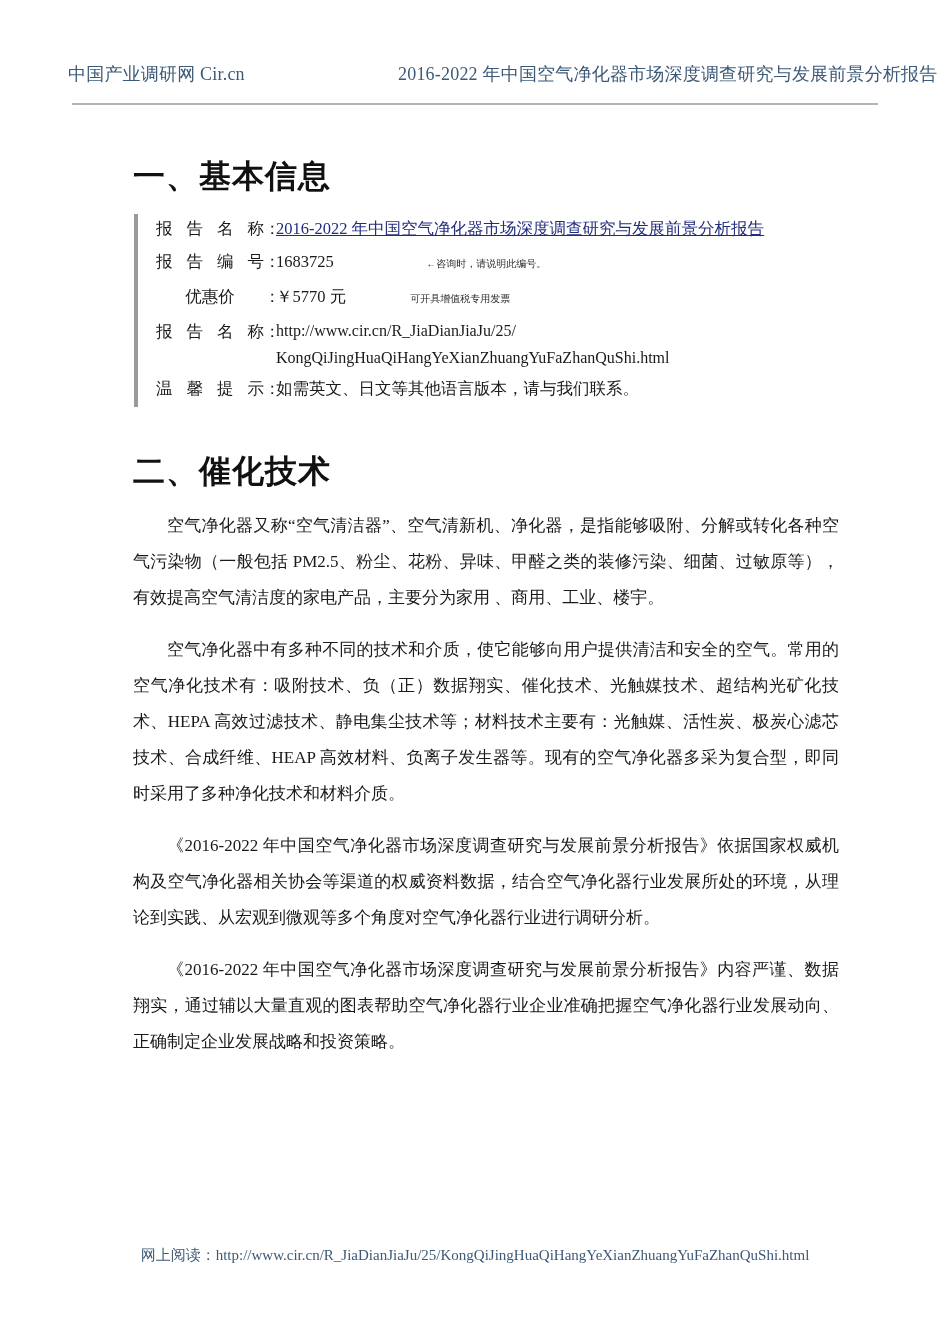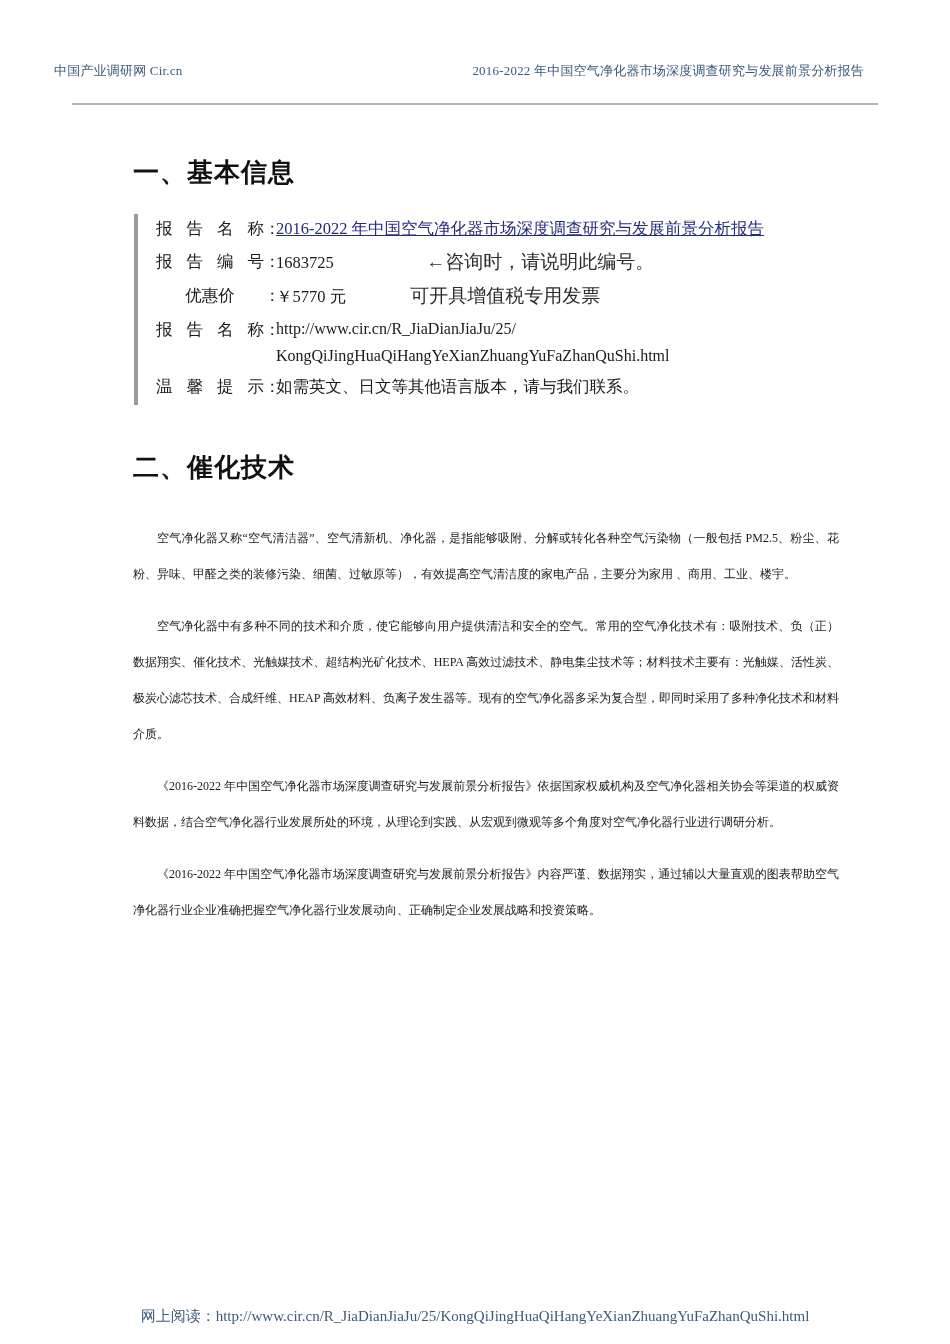--- a/index.html
+++ b/index.html
@@ -12,27 +12,27 @@
     height: 1344px;
     position: relative;
     font-family: "Liberation Serif", "DejaVu Serif", serif;
     color: #1a1a1a;
     overflow: hidden;
   }
 
   
   .page-header {
     position: absolute;
-    left: 54px;
+    left: 68px;
     top: 62px;
     width: 810px;
     display: flex;
     align-items: baseline;
     color: #3c5a78;
-    font-size: 13px;
+    font-size: 18px;
     letter-spacing: 0.2px;
   }
   .page-header .hdr-left {
     width: 330px;
     flex: 0 0 330px;
     white-space: nowrap;
   }
   .page-header .hdr-right {
     flex: 1 1 auto;
     text-align: right;
@@ -45,21 +45,21 @@
     width: 806px;
     height: 2px;
     background: #b3b3b3;
   }
 
   
   .section-heading {
     position: absolute;
     left: 133px;
     font-family: "DejaVu Sans", "Liberation Sans", sans-serif;
-    font-size: 26px;
+    font-size: 32px;
     font-weight: bold;
     color: #111111;
     letter-spacing: 1px;
     white-space: nowrap;
   }
   #heading-basic-info { top: 155px; }
   #heading-content-intro { top: 450px; }
 
   
   .info-block {
@@ -102,21 +102,21 @@
     color: #232c7c;
     text-decoration: underline;
     white-space: nowrap;
     font-size: 16.5px;
   }
   .value-main {
     display: inline-block;
     min-width: 120px;
   }
   .value-note {
-    font-size: 19px;
+    font-size: 10px;
     color: #2b2b2b;
     margin-left: 10px;
     white-space: nowrap;
     margin-top: 12px;
   }
   .value-note.arrow-note { margin-left: 26px; }
   .url-line {
     display: block;
     font-size: 16px;
     line-height: 27px;
@@ -124,35 +124,35 @@
   }
 
   
   .body-area {
     position: absolute;
     left: 133px;
     top: 508px;
     width: 706px;
   }
   p.para {
-    margin: 12px 0 16px 0;
-    font-size: 12px;
+    margin: 0 0 16px 0;
+    font-size: 17px;
     line-height: 36px;
     text-align: justify;
     text-justify: inter-ideograph;
     text-indent: 2em;
     color: #1a1a1a;
   }
   p.para:last-child { margin-bottom: 0; }
 
   
   .page-footer {
     position: absolute;
     left: 0;
-    top: 1307px;
+    top: 1246px;
     width: 950px;
     text-align: center;
     color: #3c5a78;
     font-size: 15px;
     white-space: nowrap;
   }
 </style>
 </head>
 <body>
 

